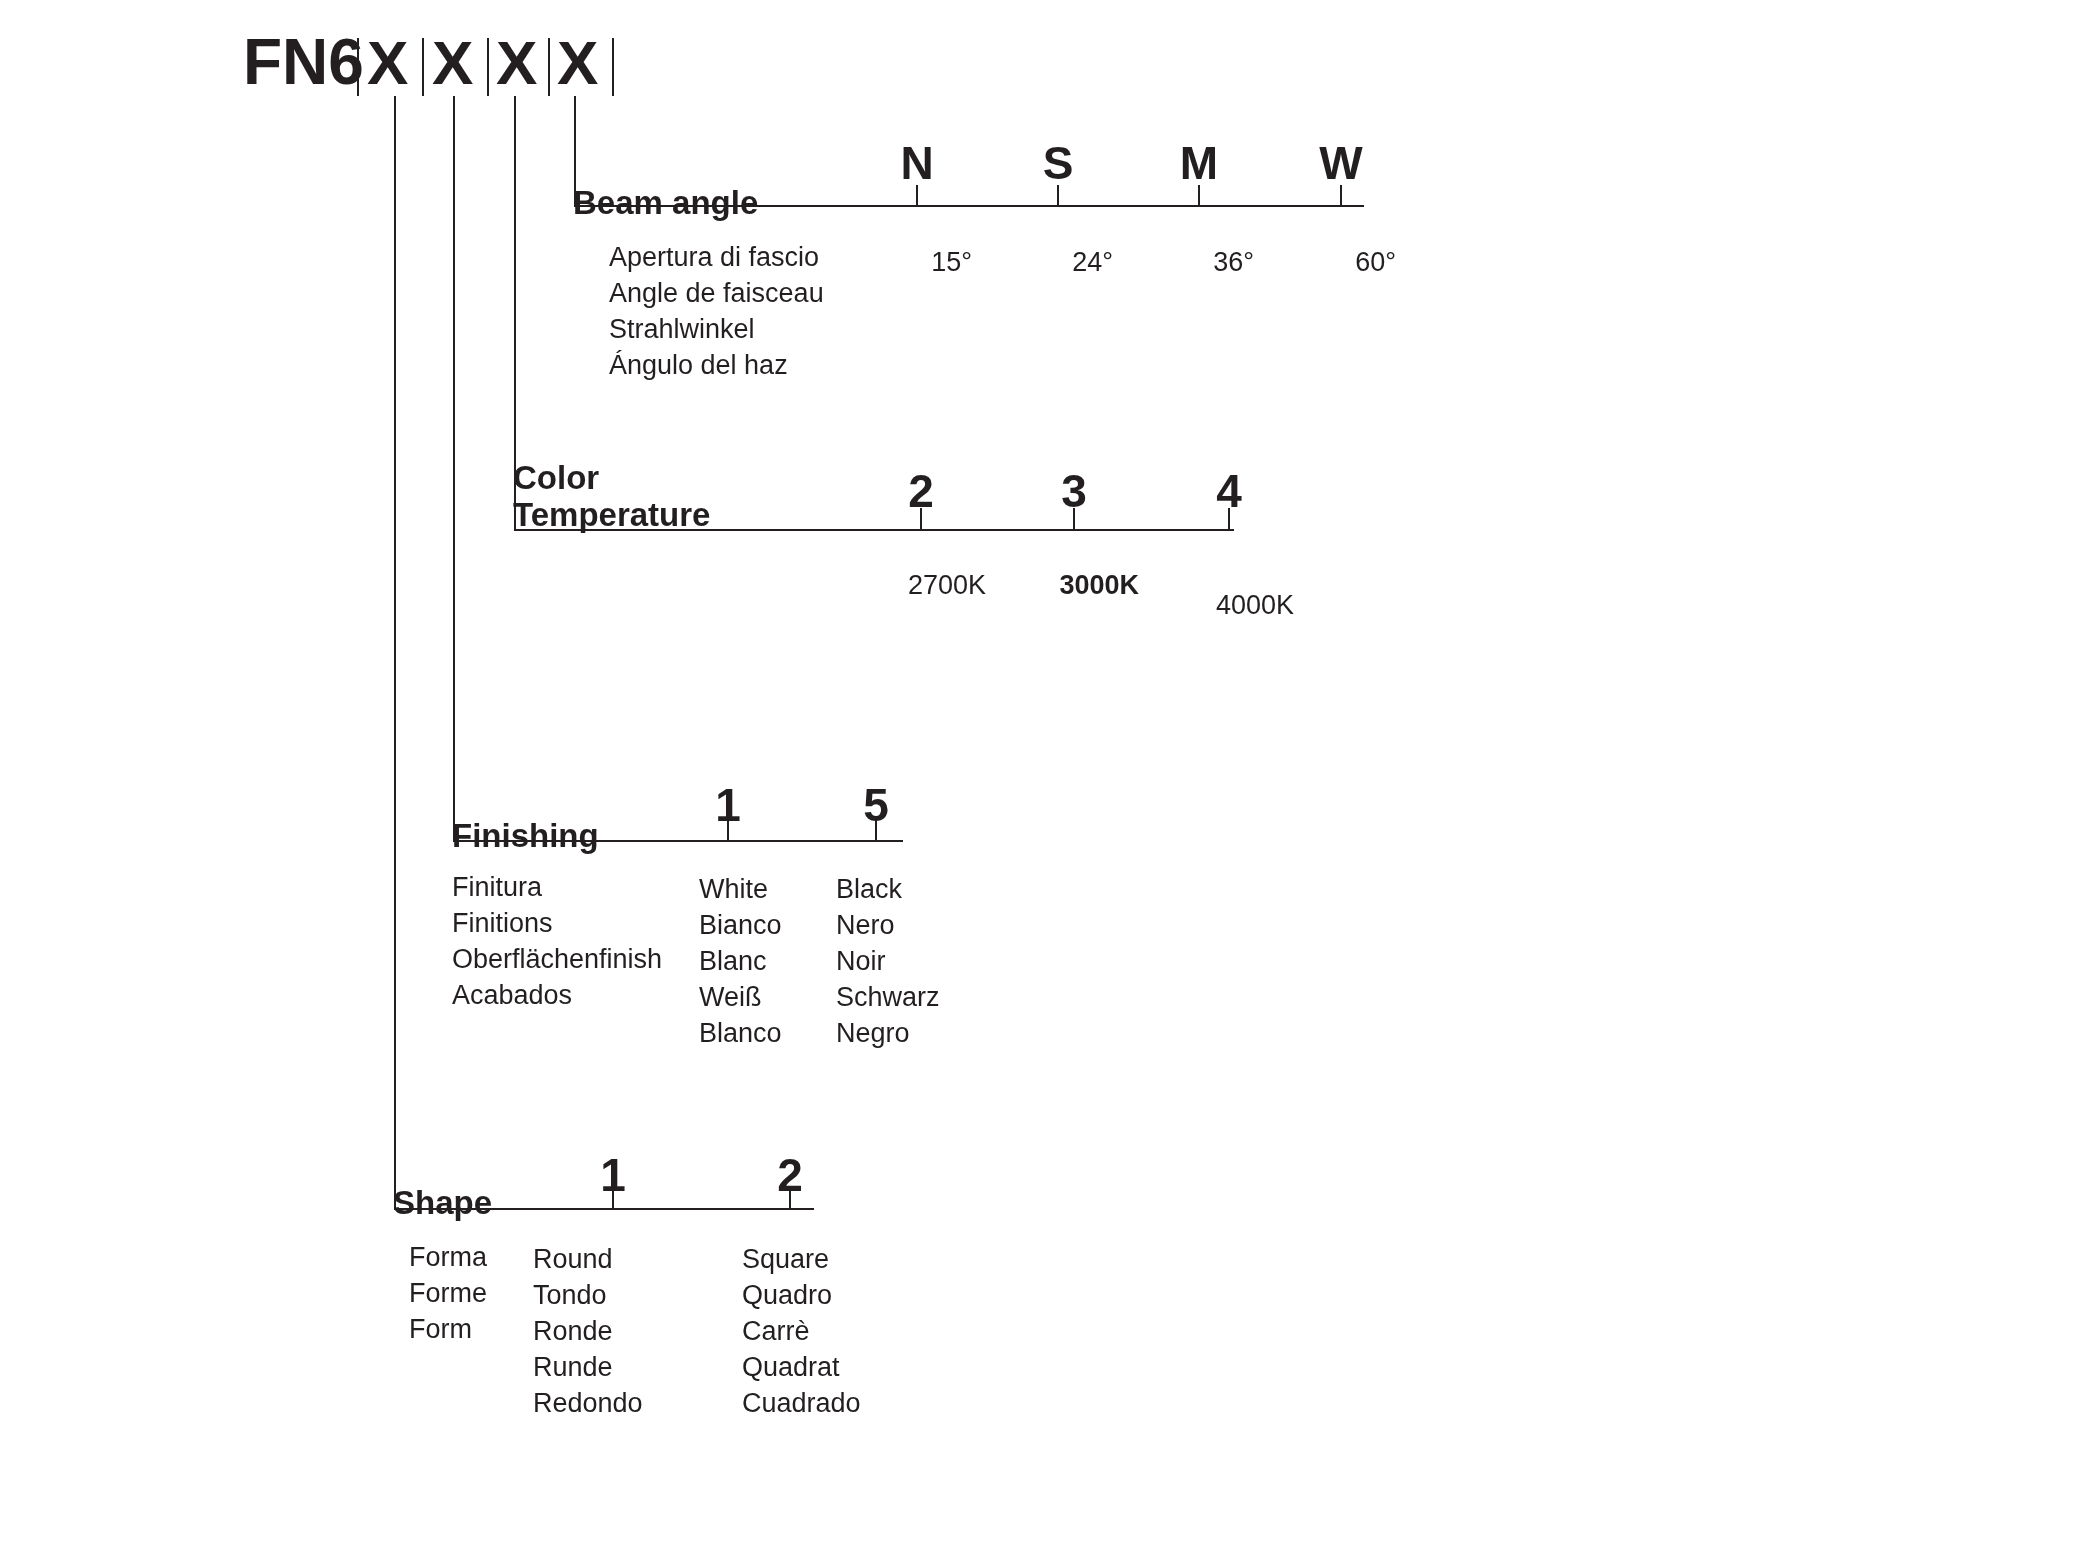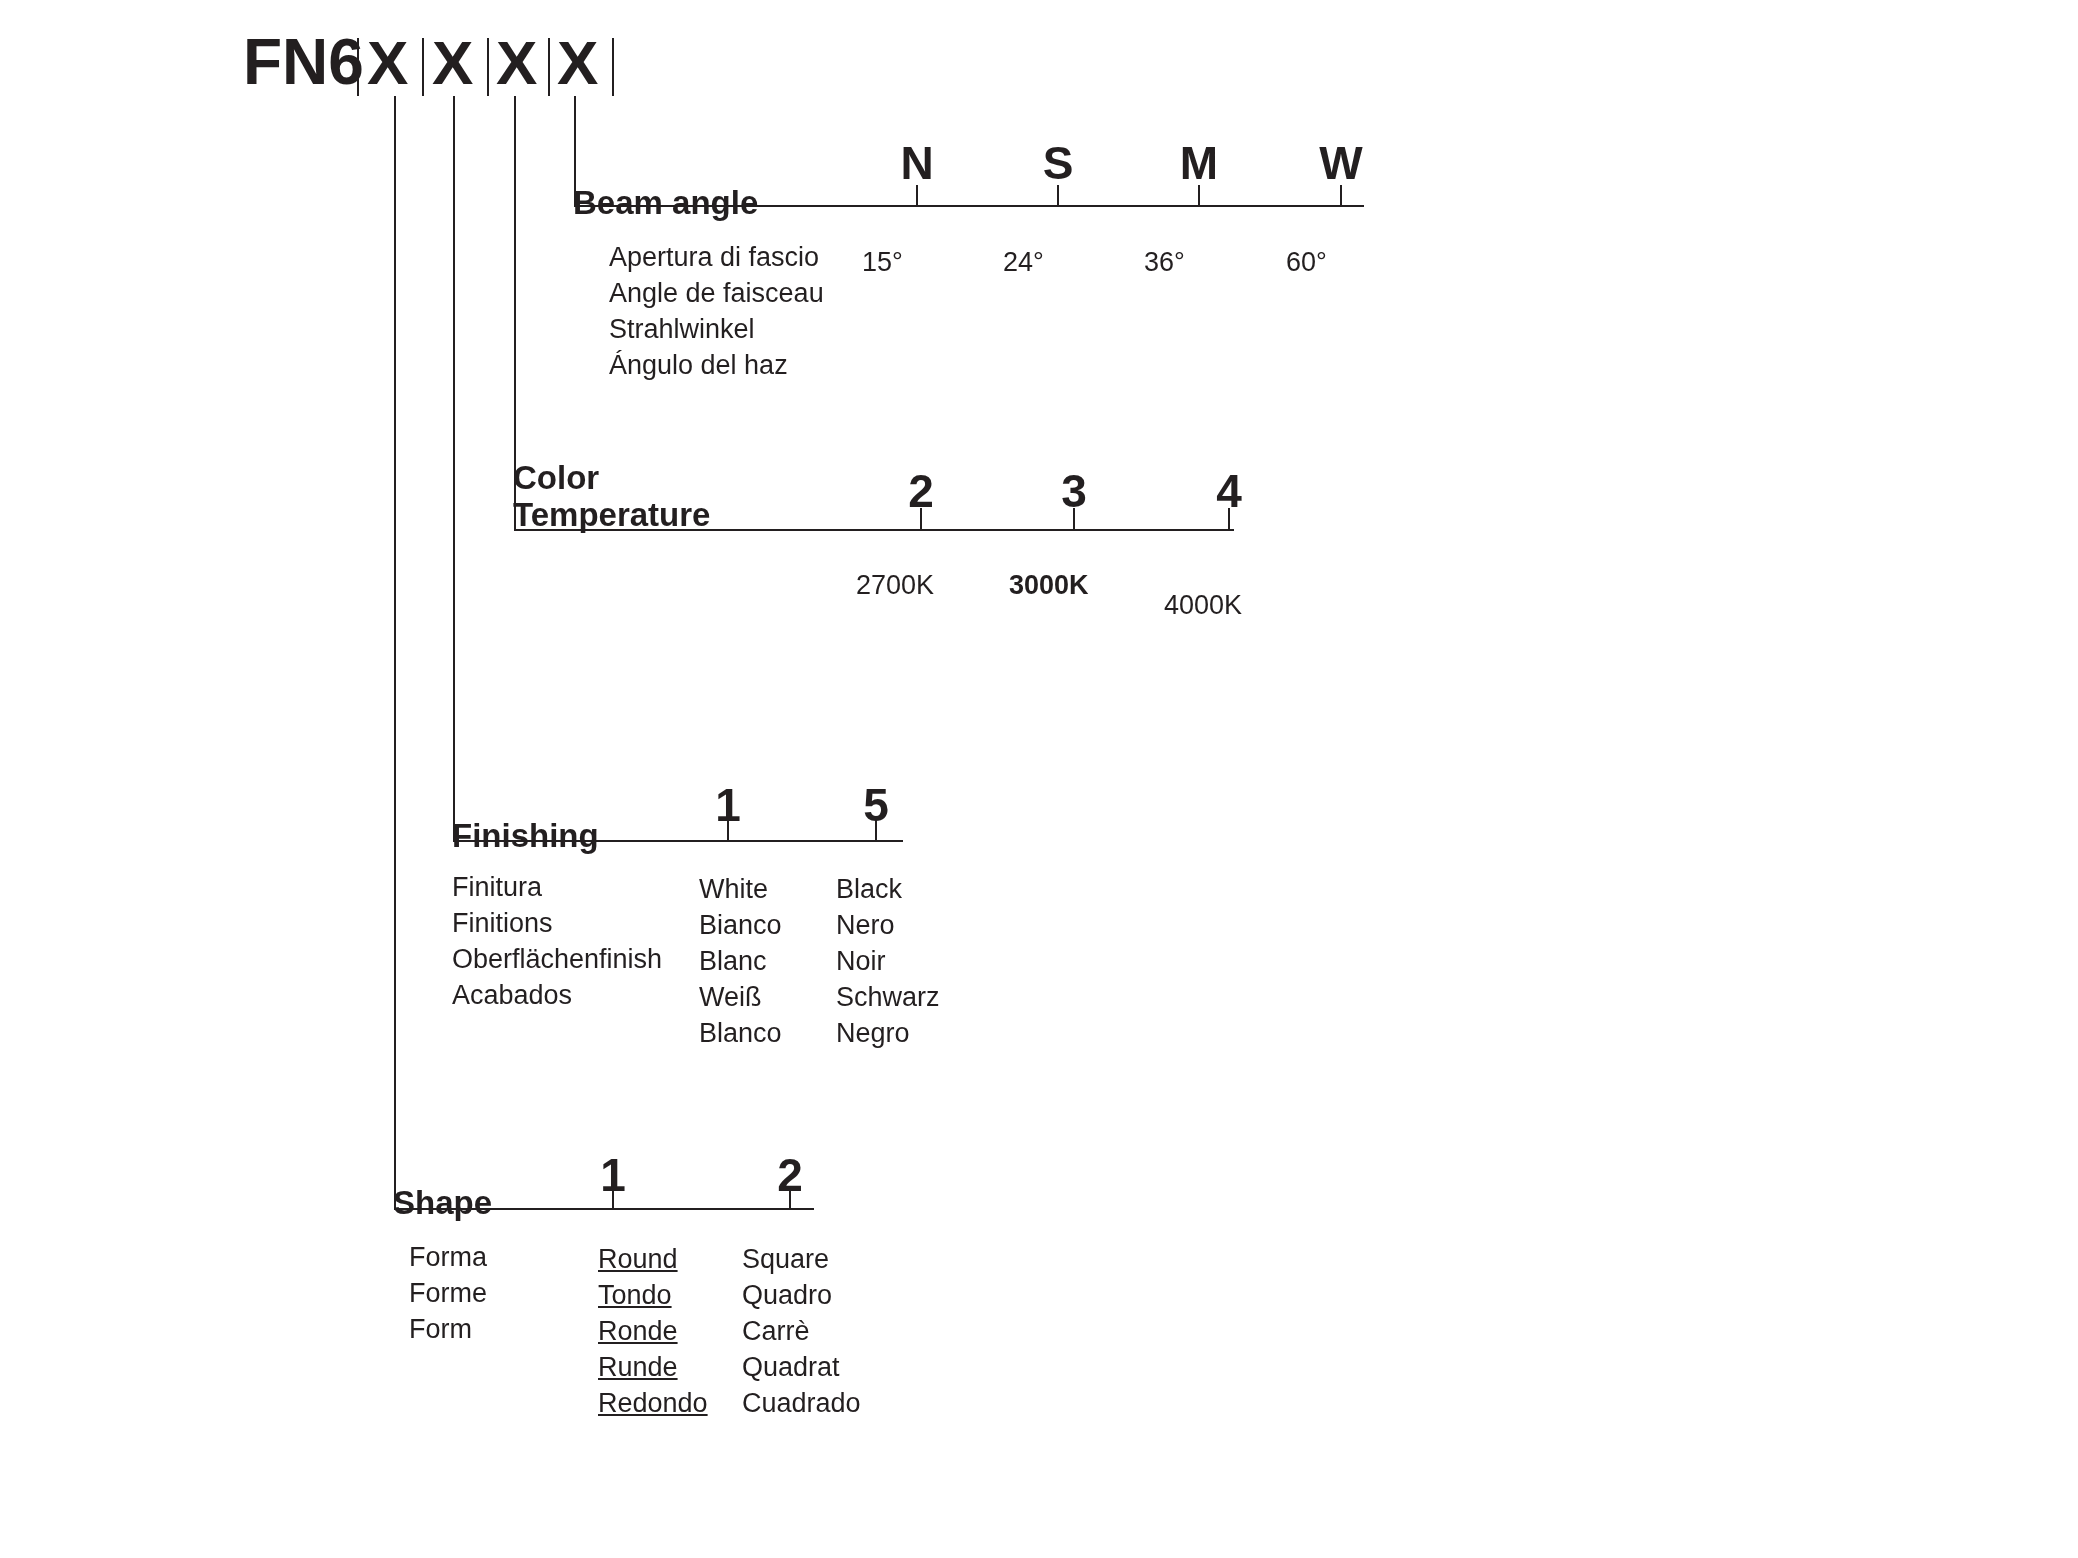--- a/index.html
+++ b/index.html
@@ -60,21 +60,21 @@
   }
   .opt-code {
     font-size: 46px;
     font-weight: bold;
     line-height: 1;
     text-align: center;
   }
   .opt-val {
     font-size: 27px;
     line-height: 1.33;
-    text-align: left;
+    text-align: right;
   }
   .opt-list {
     font-size: 27px;
     line-height: 1.33;
   }
 
   
   #beam-title { left: 573px; top: 185px; }
   #beam-subs  { left: 573px; top: 240px; margin-left: 36px; }
   .beam-code { top: 140px; width: 80px; }
@@ -202,21 +202,21 @@
     <div>Forme</div>
     <div>Form</div>
   </div>
 
   <div class="abs vline" style="left:612px; top:1188px; height:22px;"></div>
   <div class="abs vline" style="left:789px; top:1188px; height:22px;"></div>
 
   <div class="abs opt-code shape-code" style="left:583px;">1</div>
   <div class="abs opt-code shape-code" style="left:760px;">2</div>
 
-  <div class="abs opt-list shape-list" style="left:598px;text-decoration:underline;">
+  <div class="abs opt-list shape-list" style="left:533px;">
     <div>Round</div>
     <div>Tondo</div>
     <div>Ronde</div>
     <div>Runde</div>
     <div>Redondo</div>
   </div>
   <div class="abs opt-list shape-list" style="left:742px;">
     <div>Square</div>
     <div>Quadro</div>
     <div>Carrè</div>

